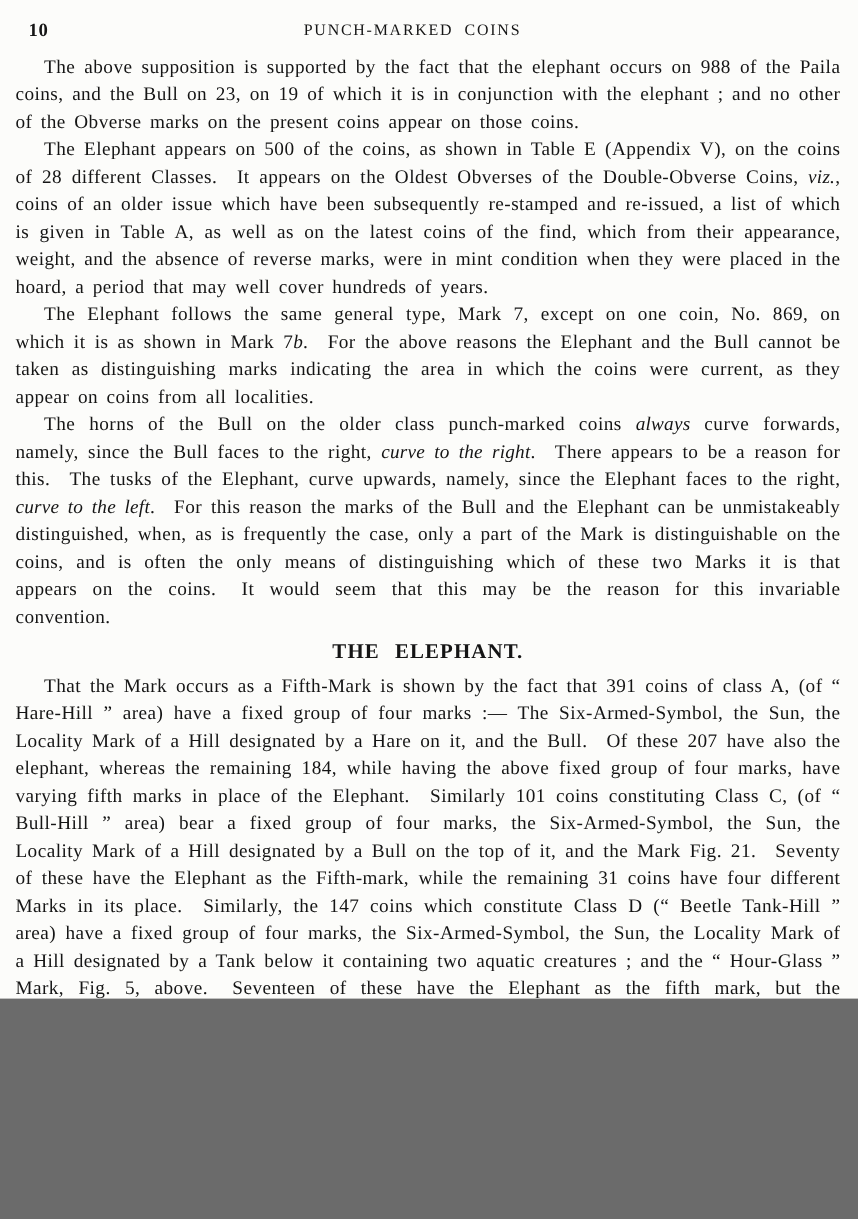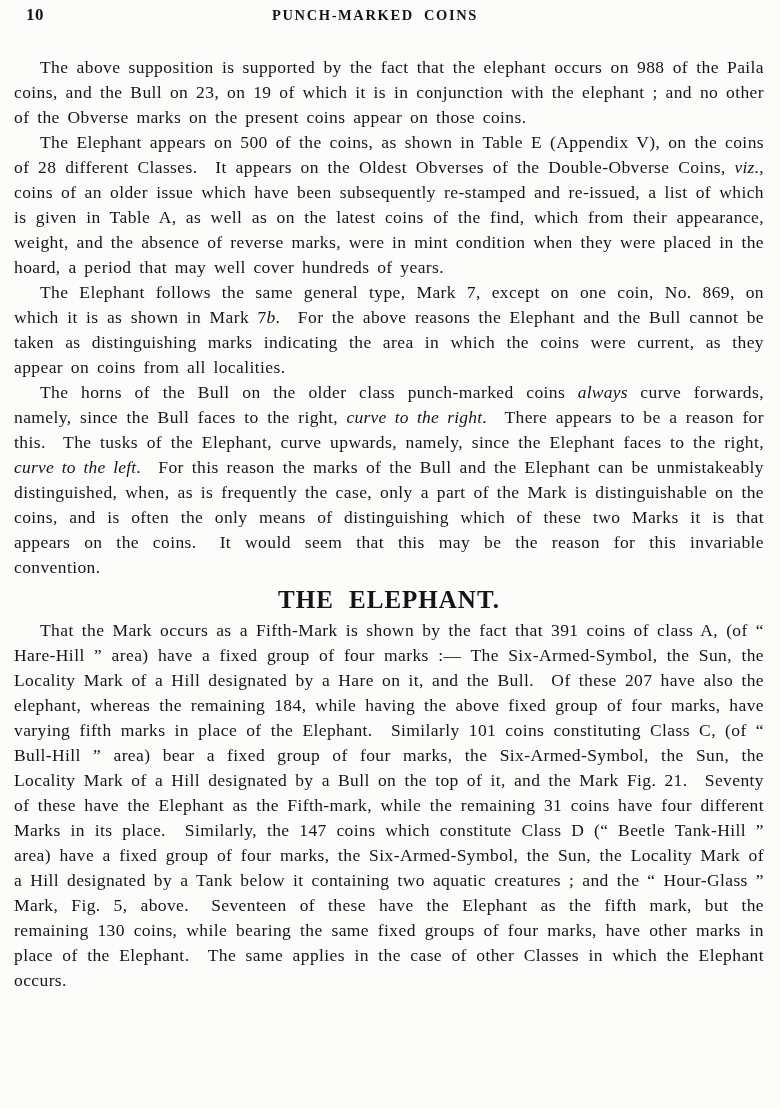--- a/index.html
+++ b/index.html
@@ -1,68 +1,68 @@
 <!DOCTYPE html>
 <html><head>
 <meta charset="utf-8">
 <style>
   html, body { margin: 0; padding: 0; background: #6b6b6b; }
   .page {
     position: relative;
     width: 780px;
-    height: 1108px;
+    height: 908px;
     margin: 0 auto;
     background: #fcfcfa;
     color: #151515;
     font-family: "Liberation Serif", "DejaVu Serif", serif;
     overflow: hidden;
     box-sizing: border-box;
-    padding: 5px 16px 0 14px;
+    padding: 18px 16px 0 14px;
   }
   .running-header {
     position: relative;
     height: 22px;
   }
   .page-number {
     position: absolute;
     left: 12px;
     top: 0;
     font-size: 17px;
     font-weight: bold;
     letter-spacing: 0.5px;
   }
   .running-title {
     position: absolute;
     left: 0;
     right: 28px;
     top: 2px;
     text-align: center;
     font-size: 14.5px;
-    font-weight: bold;
+    font-weight: normal;
     letter-spacing: 1.6px;
     word-spacing: 5px;
   }
   .text-column {
-    margin-top: 28px;
+    margin-top: 8px;
     text-align: justify;
     font-size: 17.5px;
     line-height: 25px;
     letter-spacing: 0.4px;
     word-spacing: 3px;
   }
   .body-paragraph {
     margin: 0;
     text-indent: 26px;
   }
   .body-paragraph i { letter-spacing: 0.2px; }
   .section-heading {
     margin: 8px 0 6px 0;
     text-align: center;
     text-indent: 0;
-    font-size: 25px;
+    font-size: 19px;
     font-weight: bold;
     letter-spacing: 1px;
     word-spacing: 8px;
     line-height: 24px;
   }
 </style>
 </head>
 <body>
 
 <div class="page">

